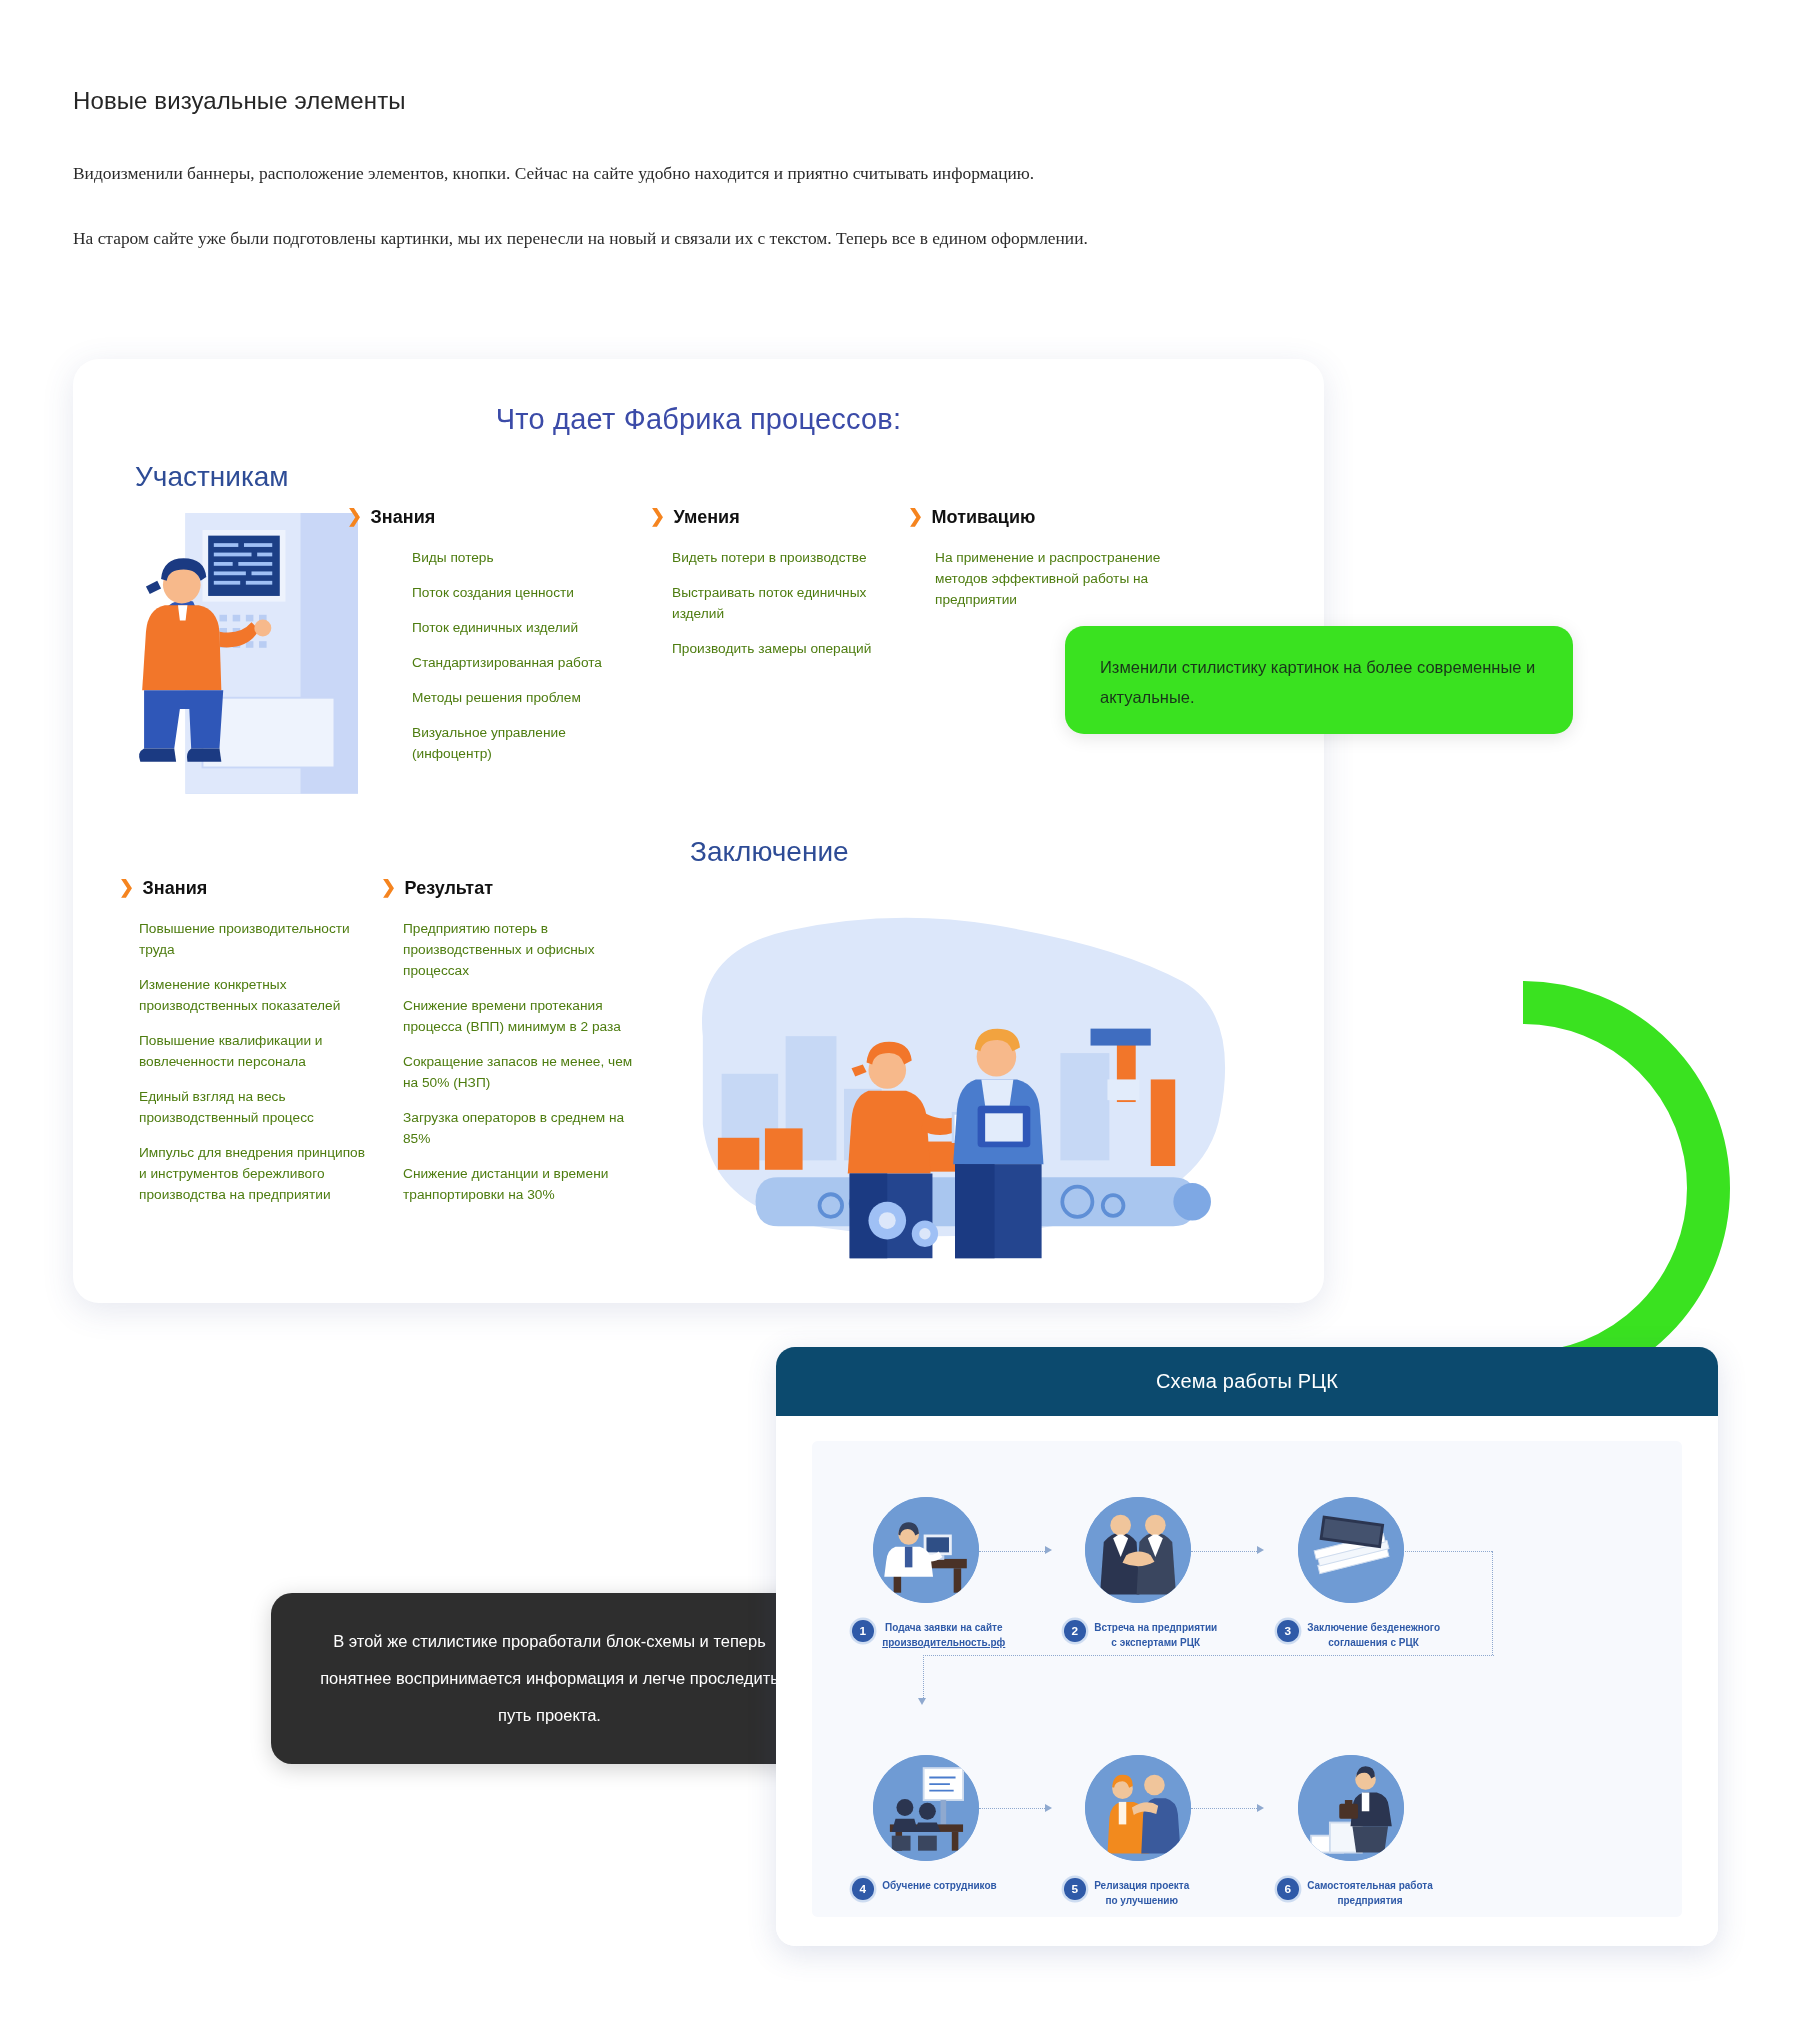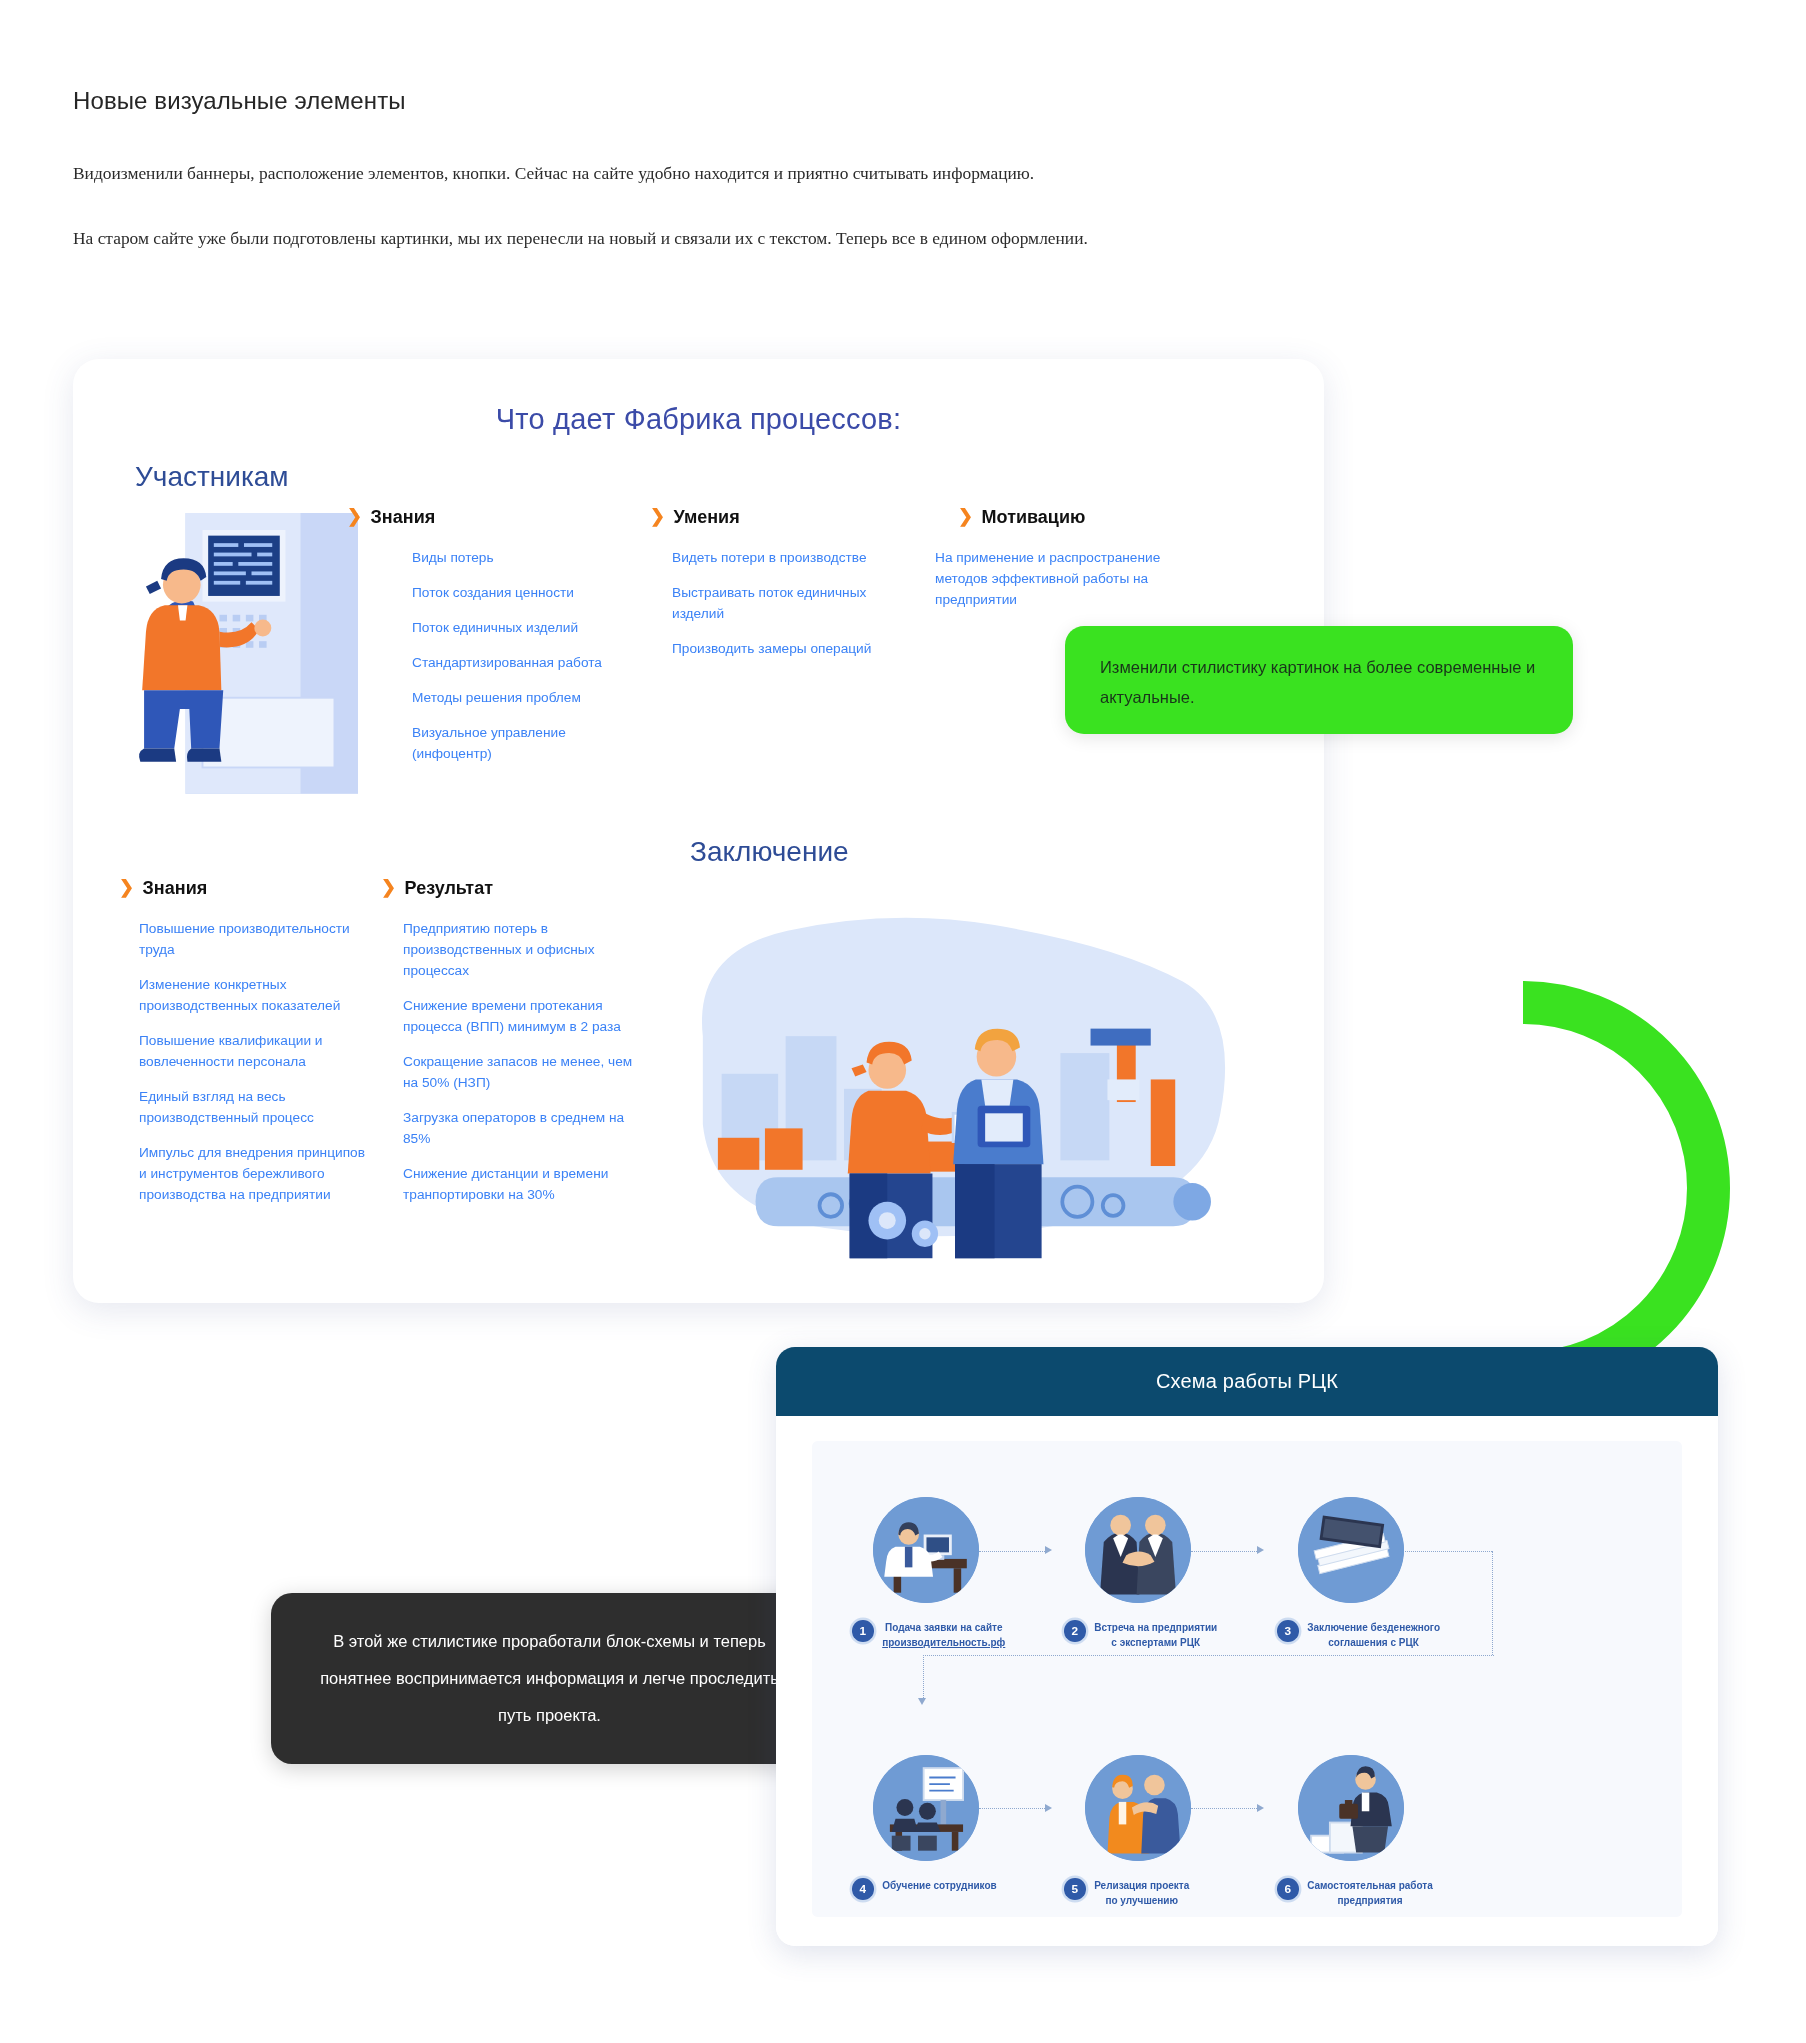--- a/index.html
+++ b/index.html
@@ -47,21 +47,21 @@
   }
   .sh-uch{left:135px;top:461px;}
   .sh-pred{left:690px;top:836px;}
 
   
   .colhead{position:absolute;font-size:18px;font-weight:700;color:#111;white-space:nowrap;}
   .colhead .chev{
     display:inline-block;color:#f5841f;font-weight:700;font-size:18px;
     margin-right:8.5px;transform:translateY(-0.9px);
   }
-  .collist{position:absolute;font-size:13.7px;line-height:21px;color:#3b82f6;}
+  .collist{position:absolute;font-size:13.7px;line-height:21px;color:#4d7c0f;}
   .collist li{list-style:none;margin:0 0 14px 0;padding:0;}
   .collist ul{margin:0;padding:0;}
 
   
   .illus-worker{
     position:absolute;left:129px;top:513px;width:229px;height:295px;overflow:hidden;
   }
 
   
   .illus-factory{
@@ -280,21 +280,21 @@
     <span class="chev">❯</span><span>Умения</span>
   </div>
   <div class="collist" style="left:672px;top:547px;width:235px;">
     <ul>
       <li>Видеть потери в производстве</li>
       <li>Выстраивать поток единичных изделий</li>
       <li>Производить замеры операций</li>
     </ul>
   </div>
 
-  <div class="colhead" style="left:958px;top:506px;">
+  <div class="colhead" style="left:908px;top:506px;">
     <span class="chev">❯</span><span>Мотивацию</span>
   </div>
   <div class="collist" style="left:935px;top:547px;width:226px;">
     <ul>
       <li>На применение и распространение методов эффективной работы на предприятии</li>
     </ul>
   </div>
 
   <div class="colhead" style="left:119px;top:877px;">
     <span class="chev">❯</span><span>Знания</span>

